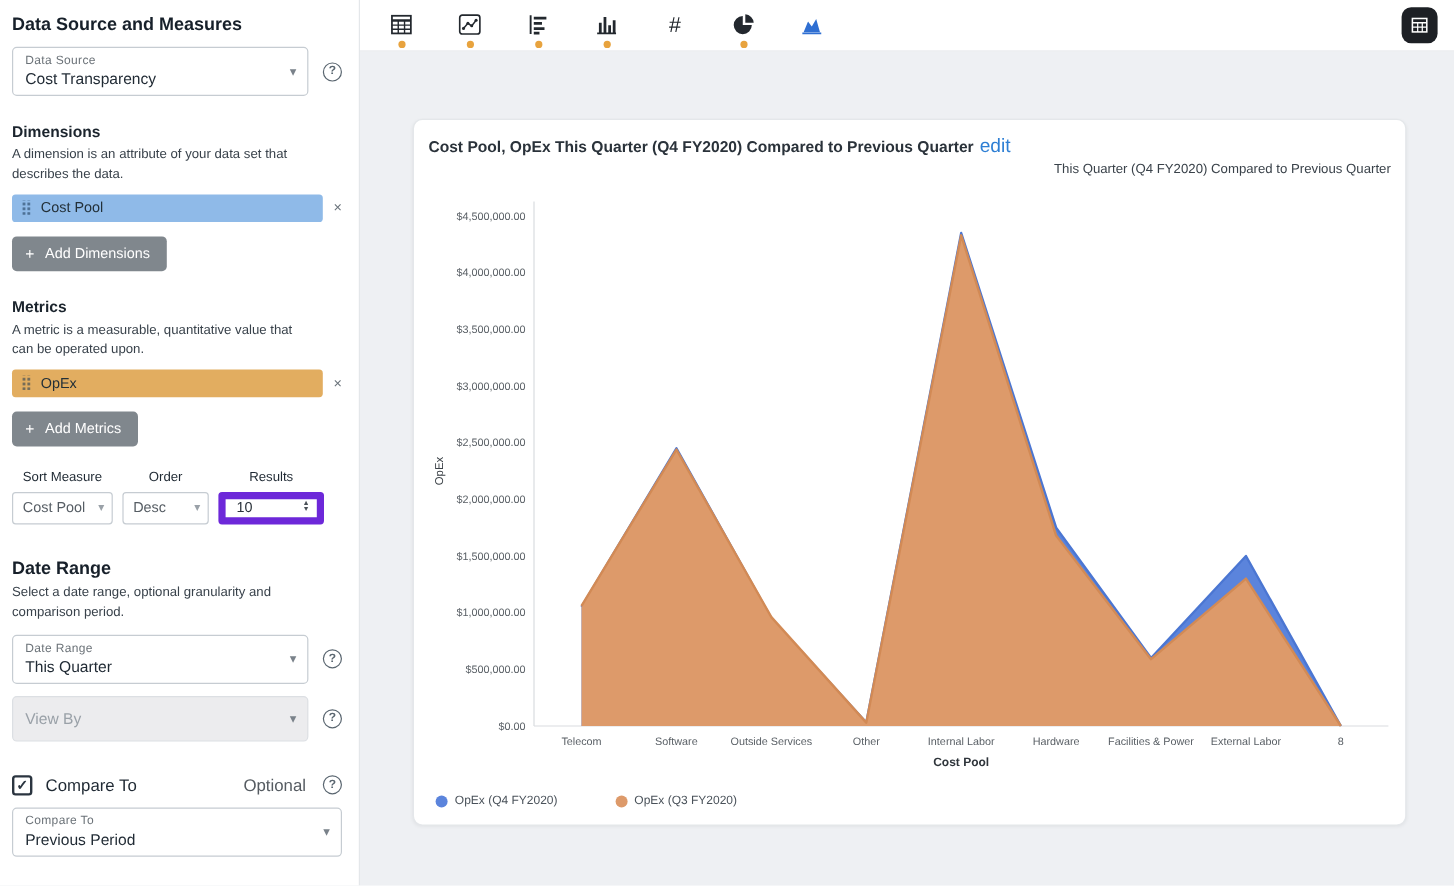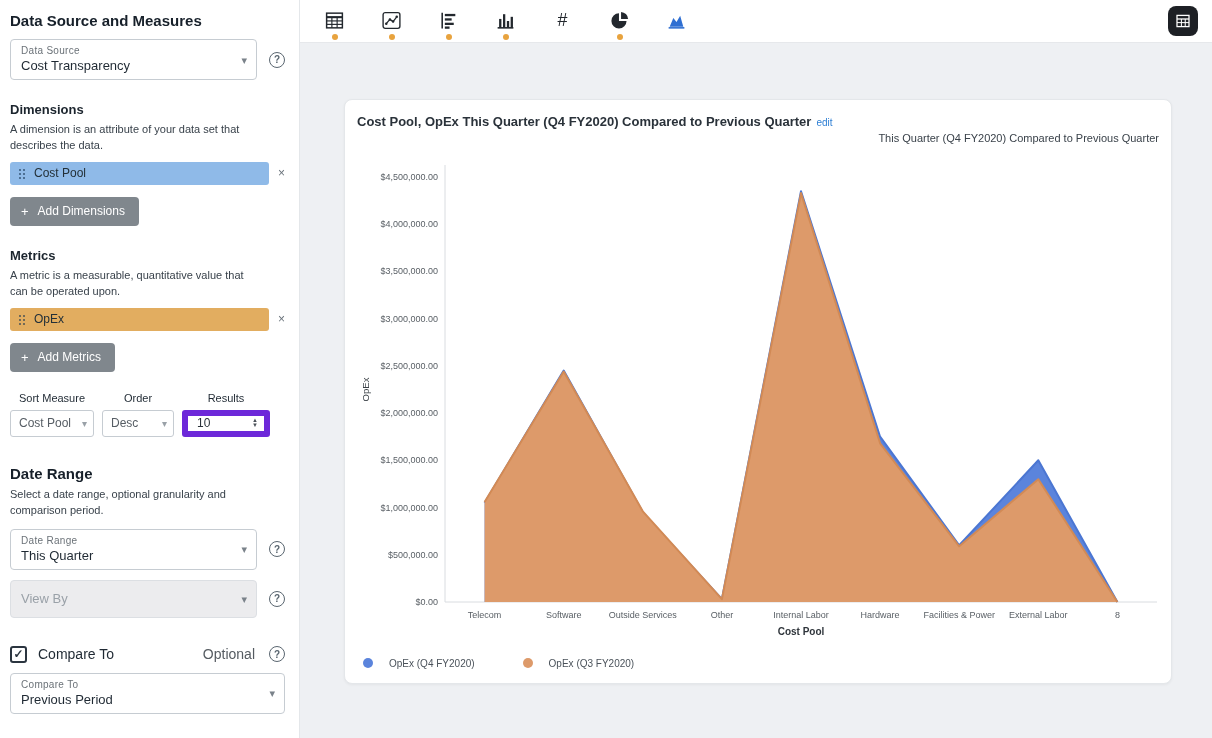--- a/index.html
+++ b/index.html
@@ -108,29 +108,29 @@
     display: flex; align-items: center; justify-content: center; cursor: pointer;
   }
 
   .content { flex: 1; overflow: auto; padding: 56px 40px 0 44px; }
   .card {
     background: #fff; border: 1px solid #e4e7ea; border-radius: 8px;
     box-shadow: 0 1px 3px rgba(0,0,0,.05);
     padding: 14px 12px 14px 12px; width: 828px;
   }
   .card-title { font-size: 13px; font-weight: bold; color: #2a323a; }
-  .edit-link { color: #2e7fd4; font-weight: normal; font-size: 10px; margin-left: 5px; cursor: pointer; text-decoration: none; }
+  .edit-link { color: #2e7fd4; font-weight: normal; font-size: 16px; margin-left: 5px; cursor: pointer; text-decoration: none; }
   .card-sub { font-size: 11px; color: #3a424a; margin-top: 3px; font-weight: normal; text-align: right; }
   .chart-host { margin-top: 8px; }
   svg text { font-family: "Liberation Sans", sans-serif; }
   .tick   { font-size: 9px;  fill: #5a6066; }
   .xlabel { font-size: 10px; font-weight: bold; fill: #2f353b; }
   .ylabel { font-size: 9.5px; fill: #3a4046; }
   .legend { display: flex; gap: 48px; margin-top: 2px; padding-left: 6px; }
-  .legend-item { display: flex; align-items: flex-start; gap: 16px; font-size: 10px; color: #4a525a; cursor: pointer; }
+  .legend-item { display: flex; align-items: flex-end; gap: 6px; font-size: 10px; color: #4a525a; cursor: pointer; }
   .legend-dot { width: 10px; height: 10px; border-radius: 50%; }
 </style>
 </head>
 <body>
 
 <div class="sidebar">
 
   <div class="h1">Data Source and Measures</div>
 
   <div class="field-row">

